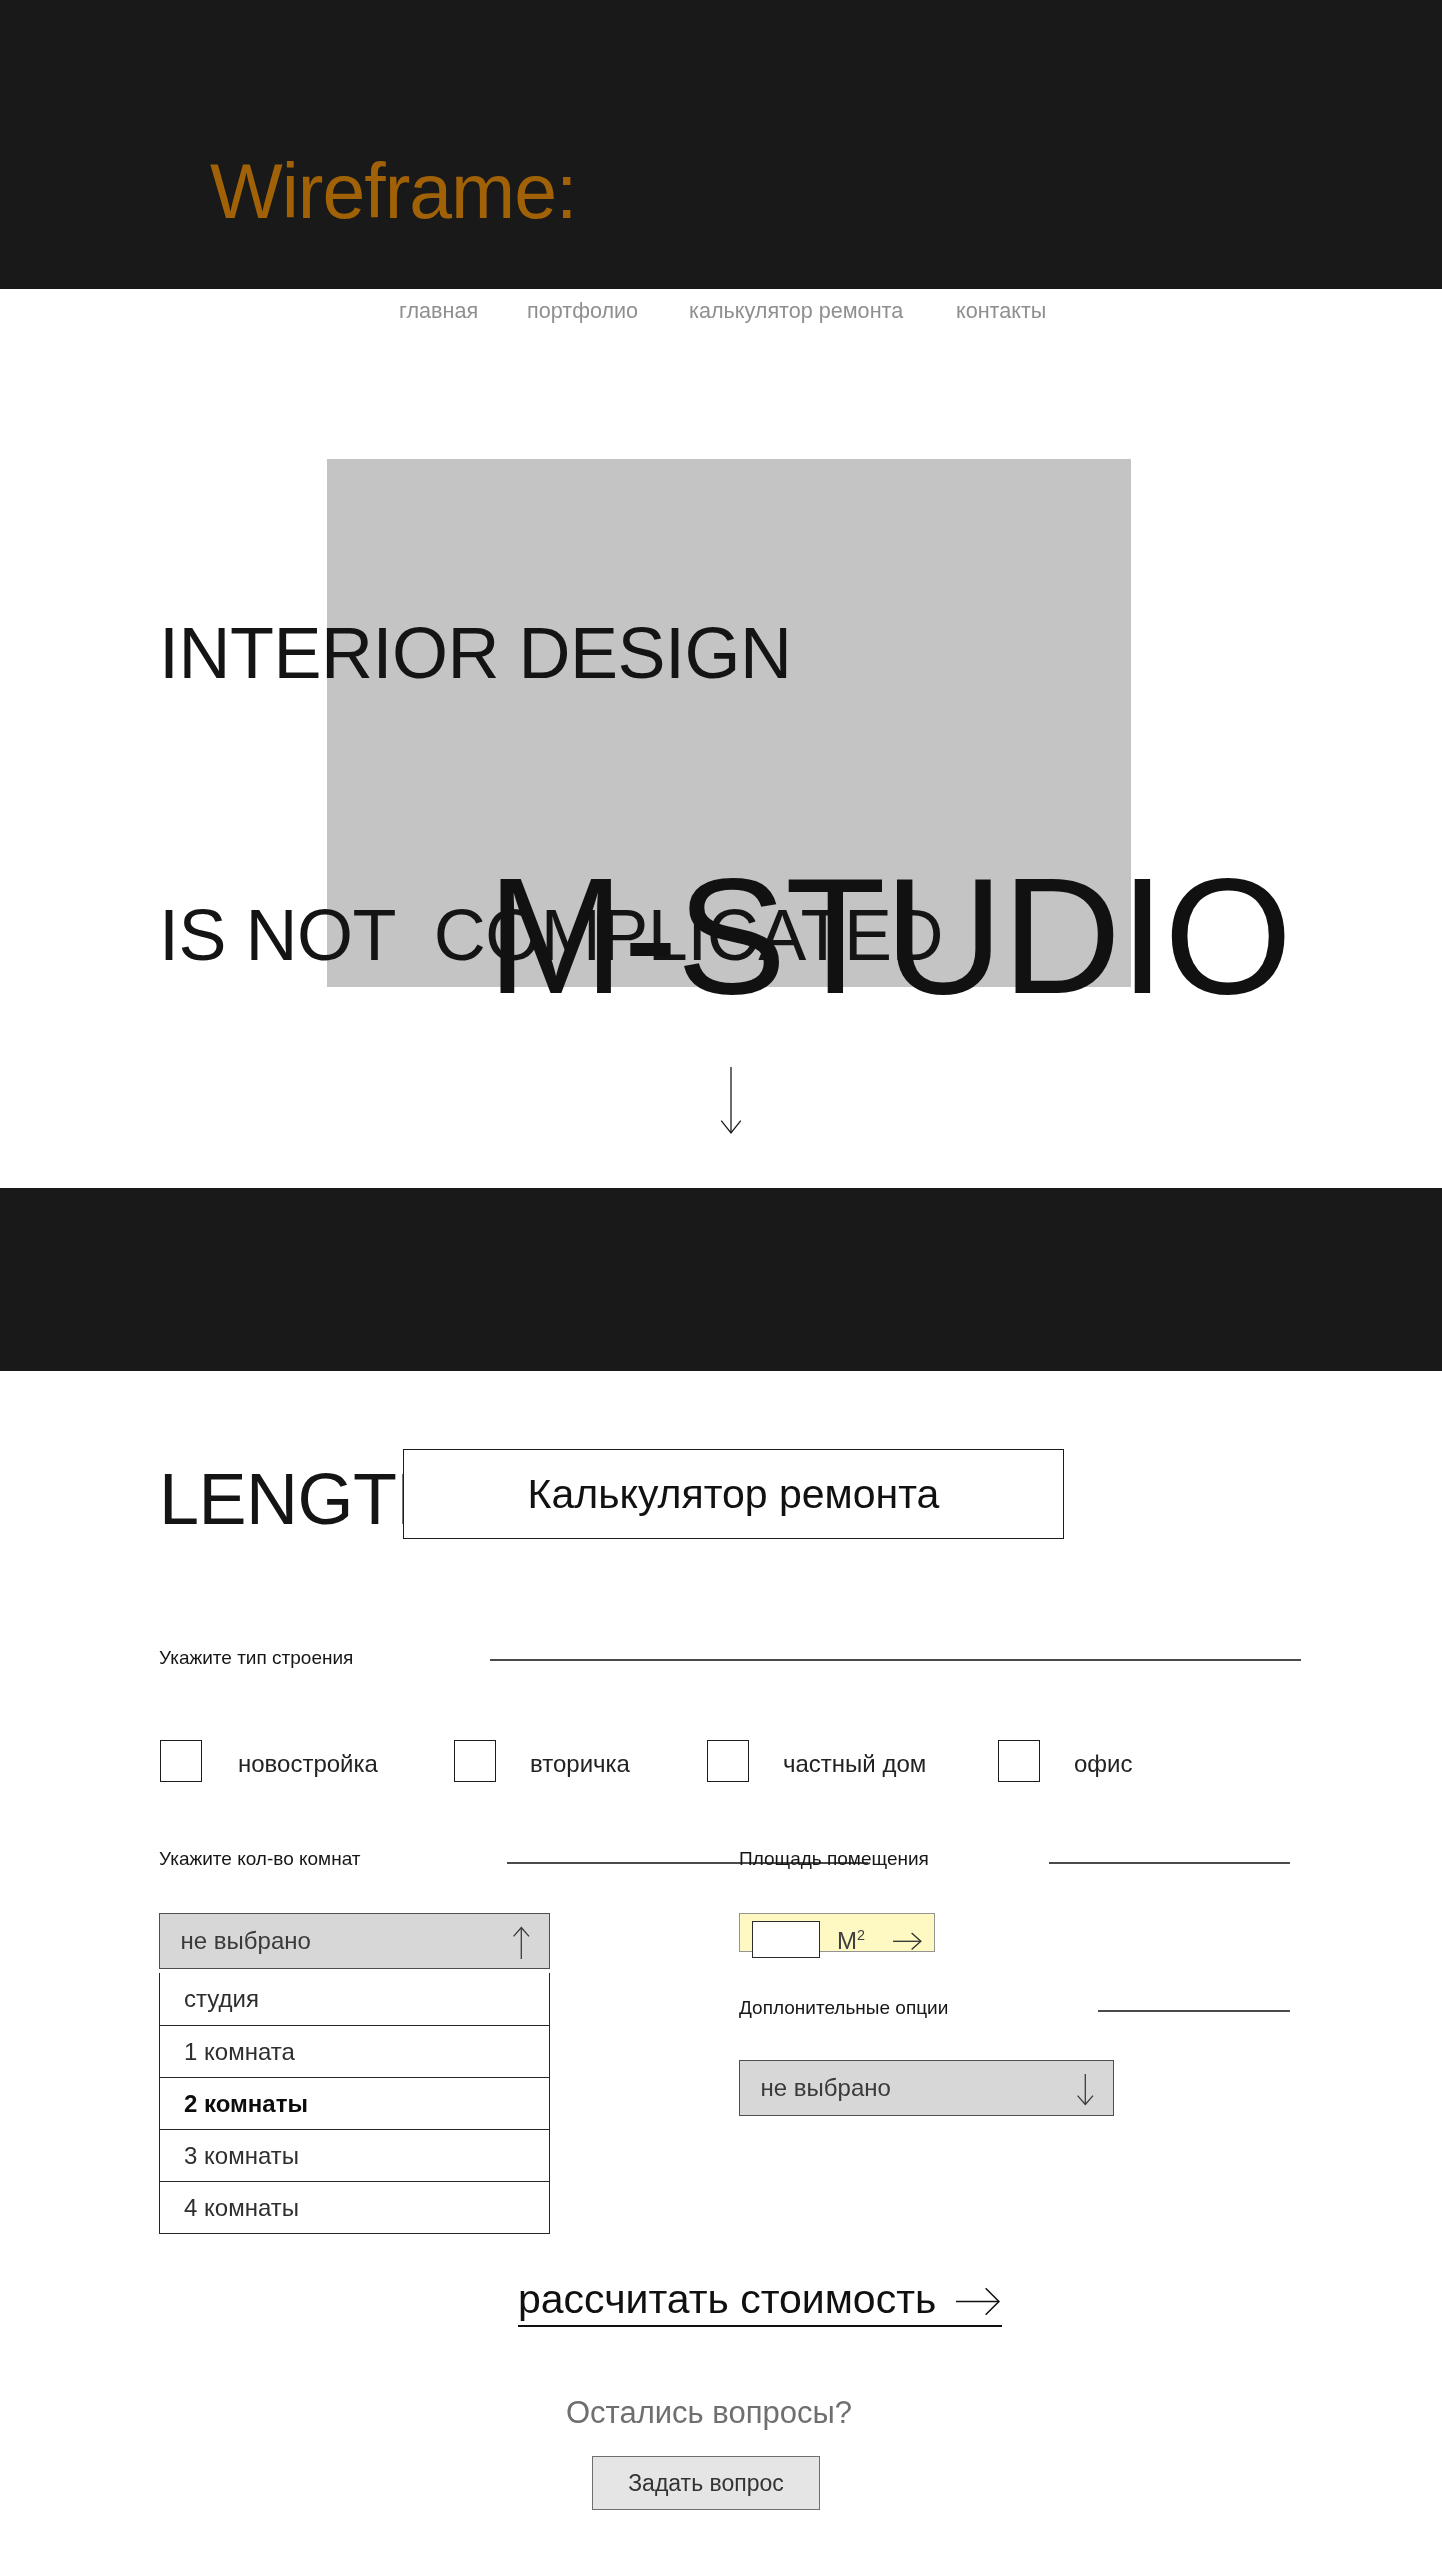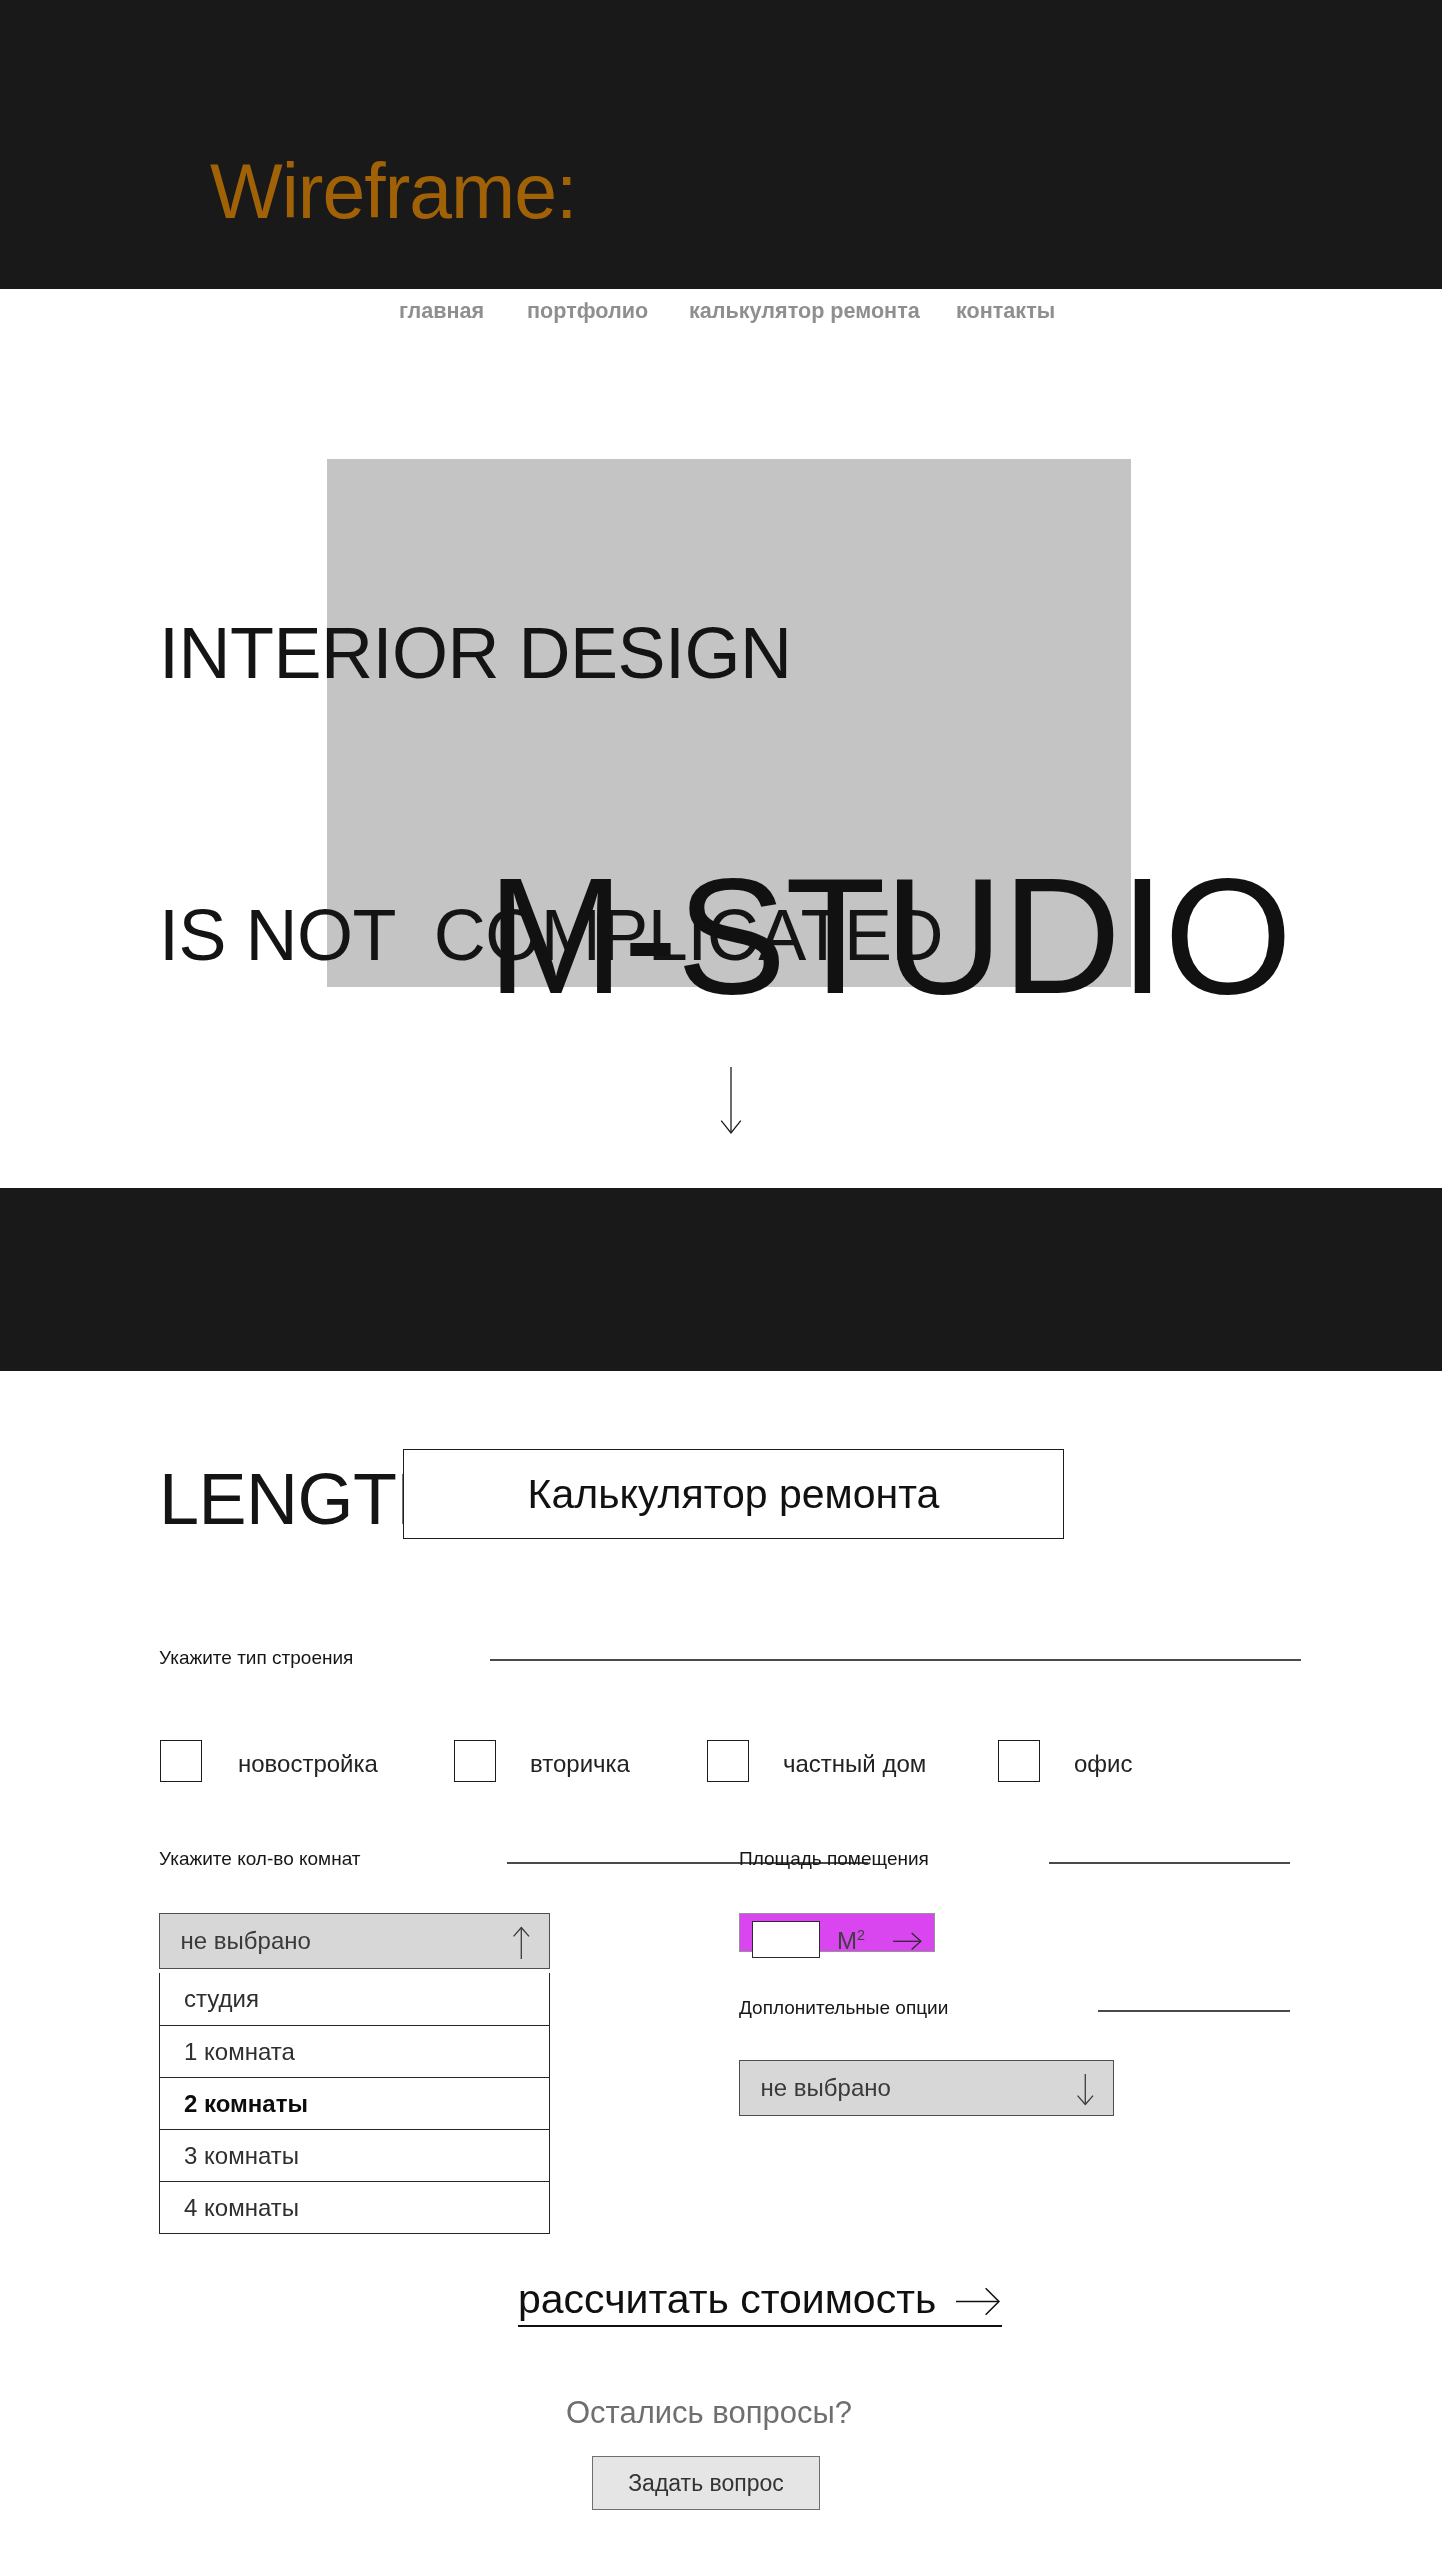--- a/index.html
+++ b/index.html
@@ -7,21 +7,21 @@
     position:relative;width:1443px;height:3835px;background:#ffffff;overflow:hidden;
     font-family:"Liberation Sans", sans-serif;color:#1a1a1a;
   }
   .band{position:absolute;left:0;width:1443px;background:#191919;}
 
   
   .cover{top:0;height:289px;}
   .cover-title{position:absolute;left:210px;top:150px;font-size:77px;line-height:82px;color:#a16207;letter-spacing:-1px;}
 
   
-  .nav-item{position:absolute;top:298px;font-size:21.6px;line-height:26px;color:#8f8f8f;text-decoration:none;cursor:pointer;font-weight:bold;}
+  .nav-item{position:absolute;top:298px;font-size:21.6px;line-height:26px;color:#8f8f8f;text-decoration:none;cursor:pointer;}
   .n0{left:399px;} .n1{left:527px;} .n2{left:689px;} .n3{left:956px;}
 
   
   .hero-img{position:absolute;left:327px;top:459px;width:804px;height:528px;background:#c4c4c4;}
   .hero-headline{position:absolute;left:159px;top:418px;font-size:72px;line-height:94px;color:#141414;letter-spacing:-0.5px;white-space:pre;}
   .brand{position:absolute;left:487px;top:851px;font-size:165px;line-height:170px;color:#111;letter-spacing:-1.5px;white-space:pre;}
   .scroll-arrow{position:absolute;left:719px;top:1067px;color:#1a1a1a;}
 
   .band1{top:1188px;height:183px;}
 
@@ -44,21 +44,21 @@
   .dd-header{position:absolute;height:56px;background:#d7d7d7;border:1px solid #4f4f4f;box-sizing:border-box;
     display:flex;align-items:center;padding-left:20.6px;font-size:24px;color:#3a3a3a;cursor:pointer;}
   .rooms-header{left:159px;top:1913px;width:391px;}
   .opts-header{left:739px;top:2060px;width:375px;}
   .dd-arrow{position:absolute;right:17.5px;top:12.4px;color:#3a3a3a;}
   .dd-list{position:absolute;left:159px;top:1973px;width:391px;background:#fff;border:1px solid #262626;border-top:none;box-sizing:border-box;}
   .dd-row{height:52px;border-top:1px solid #262626;display:flex;align-items:center;padding-left:24px;font-size:24px;color:#2e2e2e;cursor:pointer;box-sizing:border-box;}
   .dd-row:first-child{border-top:none;}
   .dd-row.selected{font-weight:bold;color:#0d0d0d;}
 
-  .area-widget{position:absolute;left:739px;top:1913px;width:196px;height:39px;background:#d946ef;border:1px solid #949494;box-sizing:border-box;}
+  .area-widget{position:absolute;left:739px;top:1913px;width:196px;height:39px;background:#fef9c3;border:1px solid #949494;box-sizing:border-box;}
   .area-input{position:absolute;left:12.4px;top:7.2px;width:68px;height:37px;background:#fff;border:1px solid #2b2b2b;box-sizing:border-box;cursor:text;}
   .area-unit{position:absolute;left:97px;top:13.4px;font-size:24px;color:#3f3f3f;}
   .area-unit sup{font-size:14.4px;}
   .area-arrow{position:absolute;right:11.3px;top:16.5px;color:#2b2b2b;cursor:pointer;}
 
   .calc-cta{position:absolute;left:518px;top:2279px;display:flex;align-items:center;gap:20px;
     font-size:41px;line-height:41px;color:#101010;border-bottom:2.1px solid #101010;padding-bottom:5.2px;cursor:pointer;text-decoration:none;}
   .cta-arrow{color:#101010;margin-top:4.1px;}
   .questions{position:absolute;left:566px;top:2395px;font-size:31px;color:#6f6f6f;white-space:pre;}
   .ask-btn{position:absolute;left:592px;top:2456px;width:228px;height:54px;background:#e5e5e5;border:1px solid #6f6f6f;

